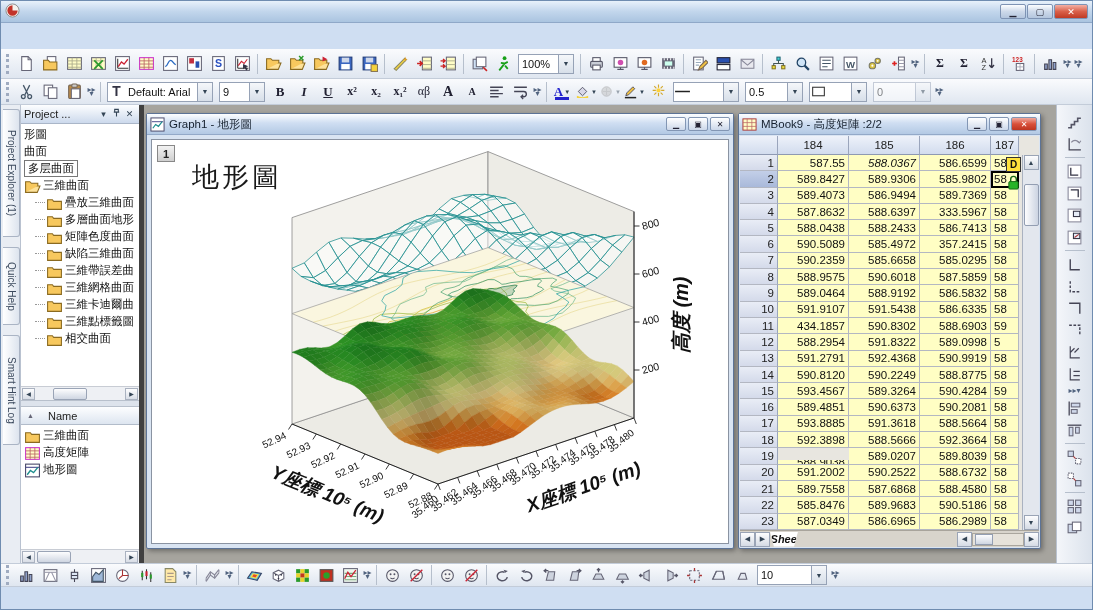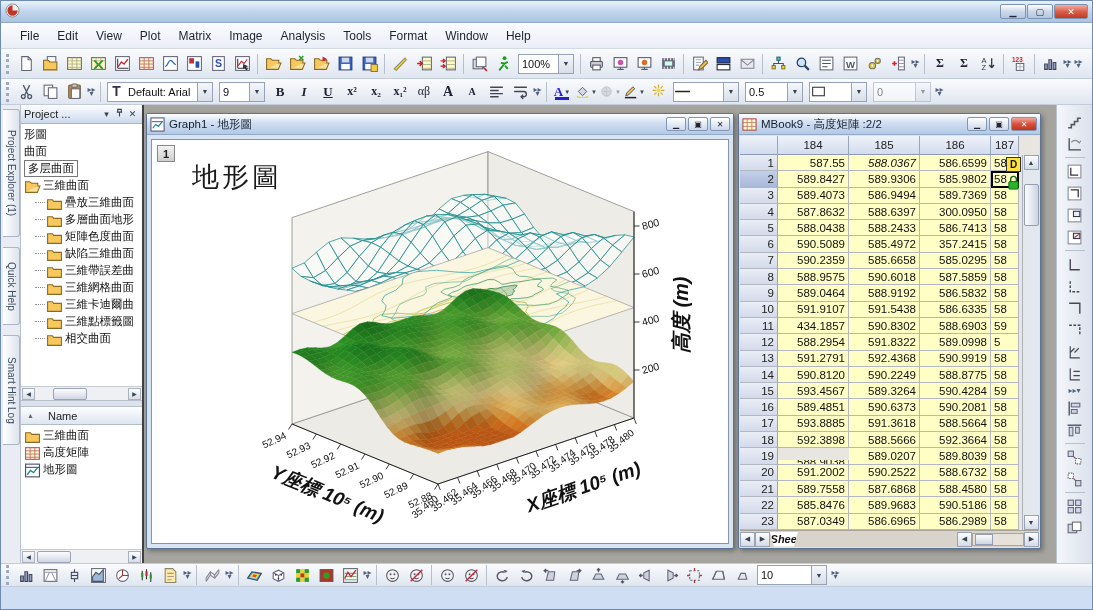--- a/index.html
+++ b/index.html
@@ -41,21 +41,21 @@
 [data-name="greek-button"] .blab{font-weight:normal}
 [data-name="increase-font-button"] .blab{font-size:14px}
 [data-name="decrease-font-button"] .blab{font-size:10px}
 [data-name="font-color-button"] .blab{color:#2222cc;font-size:13px}
 
 #main{position:absolute;left:0;top:104px;width:100%;height:458px;background:#a6a49e;display:flex}
 #sidetabs{width:20px;background:#e9edf3;border-right:1px solid #b9c2d0;position:relative;flex:0 0 auto}
 .stab{position:absolute;left:2px;width:17px;border:1px solid #aab4c4;border-left:none;background:linear-gradient(90deg,#ffffff,#dde4ee);
  border-radius:0 3px 3px 0;writing-mode:vertical-rl;font-size:10px;color:#3c4a5e;display:flex;align-items:center;justify-content:center;padding:6px 0}
 
-#leftpanel{width:123px;flex:0 0 auto;background:#f2f4f8;border-right:2px solid #404040;display:flex;flex-direction:column}
+#leftpanel{width:123px;flex:0 0 auto;background:#f2f4f8;border-right:5px solid #404040;display:flex;flex-direction:column}
 #pe-header{height:19px;background:linear-gradient(#fdfeff,#ccd9ec);border-bottom:1px solid #aab6c8;display:flex;align-items:center;
  font-size:11px;color:#222;padding:0 3px}
 #pe-header .hbtn{margin-left:auto;font-size:9px;color:#345;width:13px;text-align:center}
 #pe-header .hbtn+.hbtn{margin-left:0}
 #pe-tree{height:262px;background:#fff;overflow:hidden;font-size:11.5px;color:#111;padding-top:2px}
 .trow{height:17px;display:flex;align-items:center;white-space:nowrap;padding-left:3px}
 .trow .ticon{width:16px;height:15px;margin-right:3px;flex:0 0 auto}
 .trow.child{padding-left:14px;background:repeating-linear-gradient(90deg,transparent 0 1px,transparent 1px 100%);}
 .trow.child .dots{width:10px;height:1px;border-top:1px dotted #999;margin-right:1px}
 .tboxed{border:1px solid #777;padding:0 3px;background:#fff}
@@ -145,33 +145,20 @@
         </span>
       <span class="wb" data-name="maximize-button">
           <span class="glyph">▢</span>
         </span>
       <span class="wb close" data-name="close-button">
           <span class="glyph">✕</span>
         </span>
     </span>
   </div>
 
-  <div id="menubar" data-name="menu-bar">
-      <div class="mitem" data-name="menu-file">File</div>
-      <div class="mitem" data-name="menu-edit">Edit</div>
-      <div class="mitem" data-name="menu-view">View</div>
-      <div class="mitem" data-name="menu-plot">Plot</div>
-      <div class="mitem" data-name="menu-matrix">Matrix</div>
-      <div class="mitem" data-name="menu-image">Image</div>
-      <div class="mitem" data-name="menu-analysis">Analysis</div>
-      <div class="mitem" data-name="menu-tools">Tools</div>
-      <div class="mitem" data-name="menu-format">Format</div>
-      <div class="mitem" data-name="menu-window">Window</div>
-      <div class="mitem" data-name="menu-help">Help</div>
-    </div>
   <div id="tb1" class="tbar" data-name="standard-toolbar">
       <div class="tgrip" data-name="toolbar-grip"></div>
       <div class="tbtn" data-name="new-project-button">
         <svg width="17" height="17" viewBox="0 0 16 16">
           <path d="M3.5 1.5h6l3 3v10h-9z" fill="#fff" stroke="#667"></path>
           <path d="M9.5 1.5v3h3" fill="none" stroke="#667"></path>
         </svg>
       </div>
       <div class="tbtn" data-name="open-folder-button">
         <svg width="17" height="17" viewBox="0 0 16 16">
@@ -1812,21 +1799,21 @@
                 <div class="mcell rowhdr" data-name="row-header-3" style="width: 38px;">3</div>
                 <div class="mcell" data-name="matrix-cell" style="width: 71px;">589.4073</div>
                 <div class="mcell" data-name="matrix-cell" style="width: 71px;">586.9494</div>
                 <div class="mcell" data-name="matrix-cell" style="width: 71px;">589.7369</div>
                 <div class="mcell pcell" data-name="matrix-cell-partial" style="width: 28px;">58</div>
               </div>
               <div class="mrow" data-name="matrix-row">
                 <div class="mcell rowhdr" data-name="row-header-4" style="width: 38px;">4</div>
                 <div class="mcell" data-name="matrix-cell" style="width: 71px;">587.8632</div>
                 <div class="mcell" data-name="matrix-cell" style="width: 71px;">588.6397</div>
-                <div class="mcell" data-name="matrix-cell" style="width: 71px;">300.0950</div>
+                <div class="mcell" data-name="matrix-cell" style="width: 71px;">333.5967</div>
                 <div class="mcell pcell" data-name="matrix-cell-partial" style="width: 28px;">58</div>
               </div>
               <div class="mrow" data-name="matrix-row">
                 <div class="mcell rowhdr" data-name="row-header-5" style="width: 38px;">5</div>
                 <div class="mcell" data-name="matrix-cell" style="width: 71px;">588.0438</div>
                 <div class="mcell" data-name="matrix-cell" style="width: 71px;">588.2433</div>
                 <div class="mcell" data-name="matrix-cell" style="width: 71px;">586.7413</div>
                 <div class="mcell pcell" data-name="matrix-cell-partial" style="width: 28px;">58</div>
               </div>
               <div class="mrow" data-name="matrix-row">

